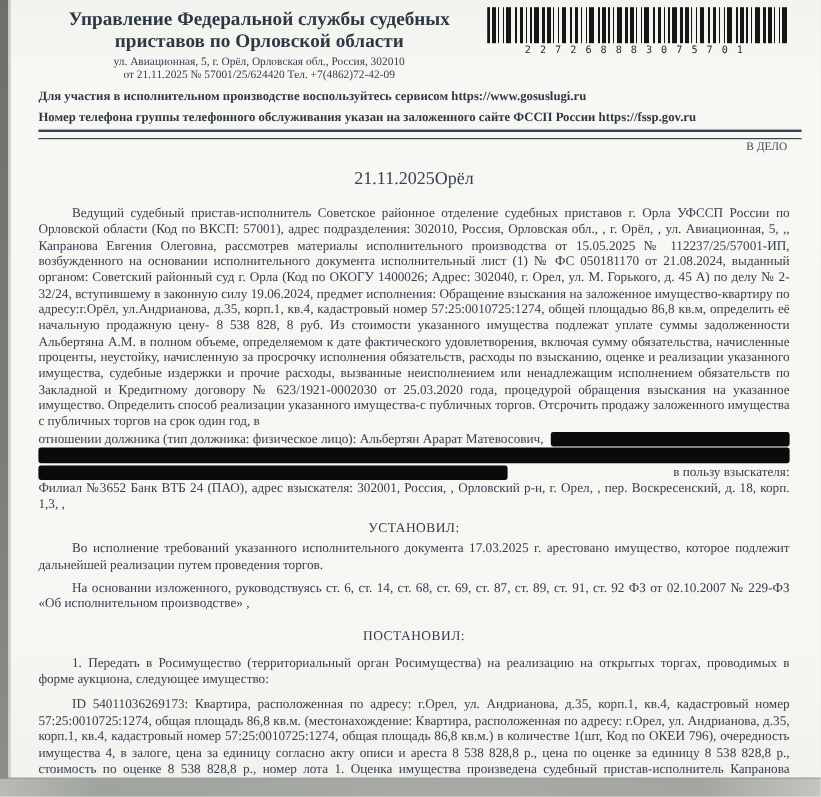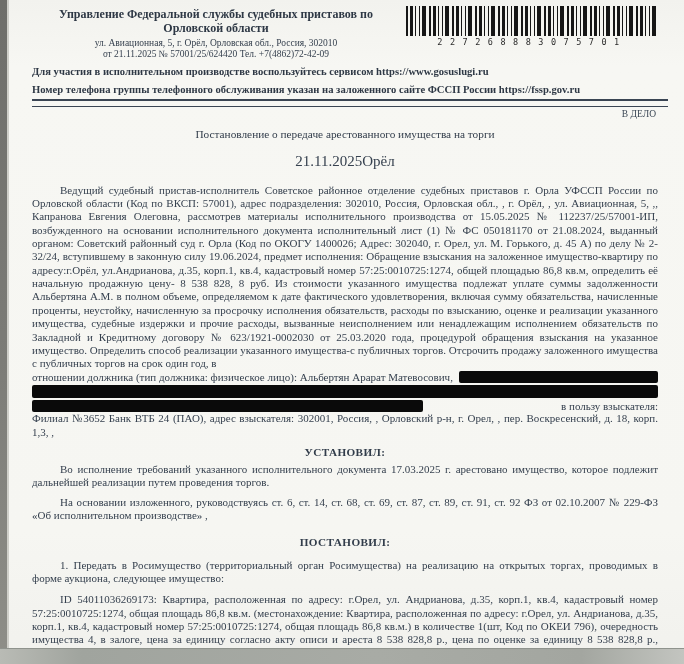--- a/index.html
+++ b/index.html
@@ -23,21 +23,21 @@
     background:linear-gradient(90deg,#b9bbb5 0%,#a0a49e 12%,#a8aba5 55%,#a3a6a0 85%,#c3c5c0 100%);
     border-top:1px solid #8f938d;
   }
   .content{
     position:relative;
     padding:6px 26px 0 32px;
     color:#36414f;
   }
   .hdr{display:flex;align-items:flex-start;}
   .hdr-left{flex:1;text-align:center;padding-top:2px;}
-  .org-name{font-weight:bold;font-size:12px;line-height:1.15;color:#2e3845;}
+  .org-name{font-weight:bold;font-size:16px;line-height:1.15;color:#2e3845;}
   .org-address{font-size:9.5px;margin-top:2px;}
   .doc-ref{font-size:9.5px;margin-top:1px;}
   .barcode-box{width:252px;margin-left:6px;text-align:center;}
   .barcode{
     height:30px;margin-top:0;
     background:repeating-linear-gradient(90deg,
       #161616 0px,#161616 2px,rgba(0,0,0,0) 2px,rgba(0,0,0,0) 4px,
       #161616 4px,#161616 7px,rgba(0,0,0,0) 7px,rgba(0,0,0,0) 9px,
       #161616 9px,#161616 10px,rgba(0,0,0,0) 10px,rgba(0,0,0,0) 13px,
       #161616 13px,#161616 14px,rgba(0,0,0,0) 14px,rgba(0,0,0,0) 16px,
@@ -61,21 +61,21 @@
   .para{
     font-size:11px;line-height:1.215;text-align:justify;
     text-indent:28px;margin:0;
   }
   .para.noindent{text-indent:0;}
   .mt1{margin-top:14px;}
   .mt2{margin-top:6px;}
   .mt3{margin-top:8px;}
   .heading{
     text-align:center;font-size:11.2px;letter-spacing:.4px;
-    margin:7px 0 5px 0;color:#323d4b;font-weight:bold;
+    margin:7px 0 5px 0;color:#323d4b;
   }
   .heading.big-gap{margin:13px 0 11px 0;}
   .redact-row{display:flex;align-items:center;height:13.4px;}
   .redact-bar{
     background:#0a0a0a;height:12px;border-radius:2px;
   }
   .redact-fill{flex:1;margin-left:6px;}
   .redact-full{width:100%;height:13px;margin:1px 0;}
   .redact-left{flex:0 0 62.5%;}
   .redact-label{margin-left:auto;font-size:11px;white-space:nowrap;}
@@ -99,21 +99,20 @@
         <div class="barcode-digits">227268883075701</div>
       </div>
     </div>
 
     <div class="notice">Для участия в исполнительном производстве воспользуйтесь сервисом https://www.gosuslugi.ru</div>
     <div class="notice">Номер телефона группы телефонного обслуживания указан на заложенного сайте ФССП России https://fssp.gov.ru</div>
 
     <div class="hdr-rule"></div>
     <div class="v-delo">В ДЕЛО</div>
 
-    <div class="doc-title">Постановление о передаче арестованного имущества на торги</div>
 
     <div class="meta-row">
       <span>21.11.2025</span>
       <span>Орёл</span>
     </div>
 
     <p class="para mt1">Ведущий судебный пристав-исполнитель Советское районное отделение судебных приставов г. Орла УФССП России по Орловской области (Код по ВКСП: 57001), адрес подразделения: 302010, Россия, Орловская обл., , г. Орёл, , ул. Авиационная, 5, ,, Капранова Евгения Олеговна, рассмотрев материалы исполнительного производства от 15.05.2025 № 112237/25/57001-ИП, возбужденного на основании исполнительного документа исполнительный лист (1) № ФС 050181170 от 21.08.2024, выданный органом: Советский районный суд г. Орла (Код по ОКОГУ 1400026; Адрес: 302040, г. Орел, ул. М. Горького, д. 45 А) по делу № 2-32/24, вступившему в законную силу 19.06.2024, предмет исполнения: Обращение взыскания на заложенное имущество-квартиру по адресу:г.Орёл, ул.Андрианова, д.35, корп.1, кв.4, кадастровый номер 57:25:0010725:1274, общей площадью 86,8 кв.м, определить её начальную продажную цену- 8 538 828, 8 руб. Из стоимости указанного имущества подлежат уплате суммы задолженности Альбертяна А.М. в полном объеме, определяемом к дате фактического удовлетворения, включая сумму обязательства, начисленные проценты, неустойку, начисленную за просрочку исполнения обязательств, расходы по взысканию, оценке и реализации указанного имущества, судебные издержки и прочие расходы, вызванные неисполнением или ненадлежащим исполнением обязательств по Закладной и Кредитному договору № 623/1921-0002030 от 25.03.2020 года, процедурой обращения взыскания на указанное имущество. Определить способ реализации указанного имущества-с публичных торгов. Отсрочить продажу заложенного имущества с публичных торгов на срок один год, в</p>
 
     <div class="redact-row">
       <span style="font-size:11px;white-space:nowrap;">отношении должника (тип должника: физическое лицо): Альбертян Арарат Матевосович,</span>

